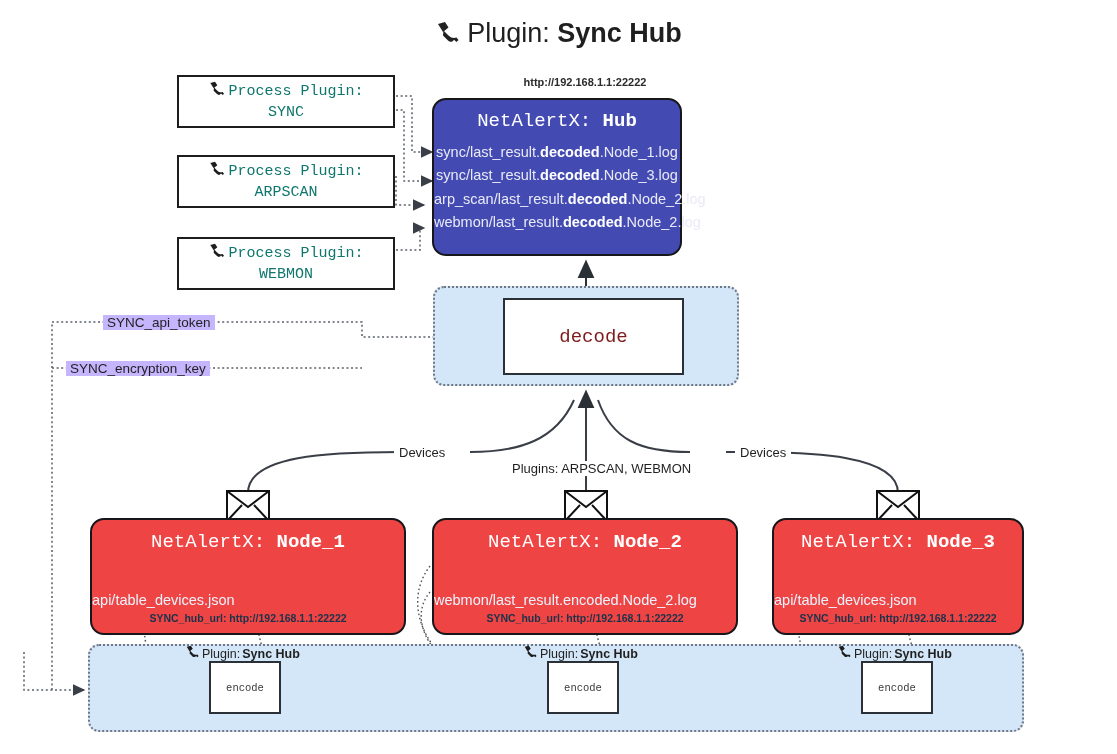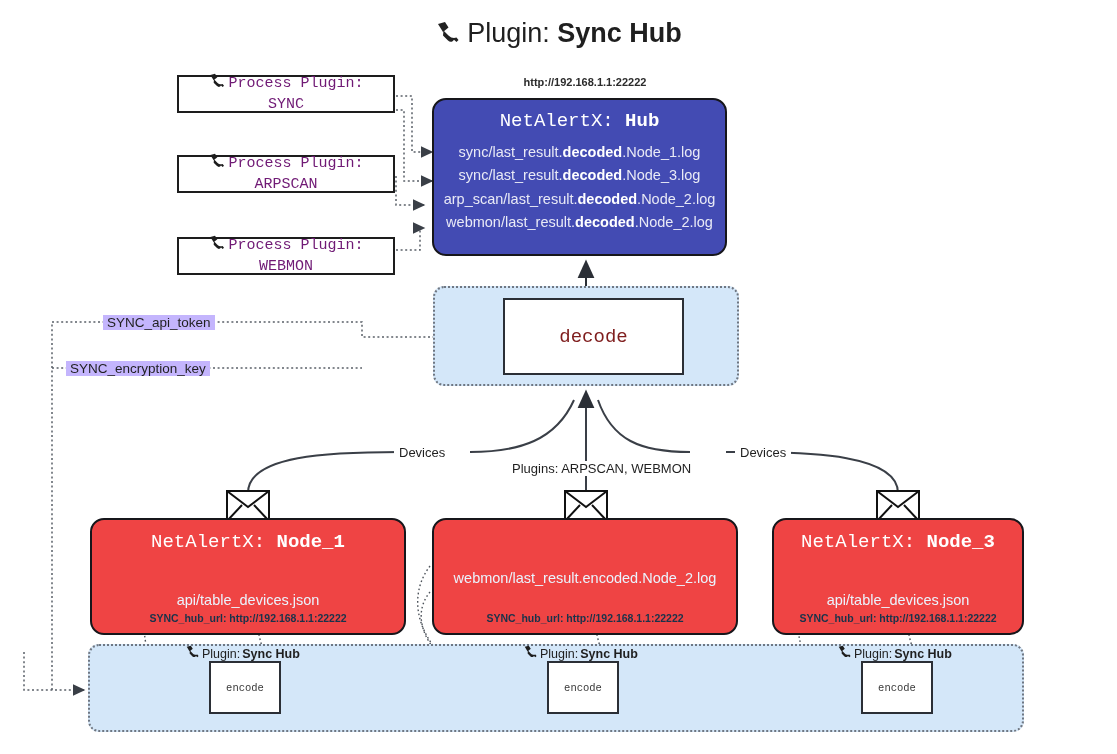--- a/index.html
+++ b/index.html
@@ -20,37 +20,37 @@
   .title {
     position:absolute; left:0; top:18px; width:1117px;
     text-align:center; font-size:27px; color:#1f1f1f;
     white-space:nowrap;
   }
   .title .plug { display:inline-block; vertical-align:-3px; margin-right:6px; }
   .title b { font-weight:bold; }
 
   
   .procbox {
-    position:absolute; width:218px; height:38px;
+    position:absolute; width:218px; height:53px;
     background:#ffffff; border:2px solid #1d1d1d;
     font-family:"Liberation Mono", monospace;
-    font-size:15px; color:#701a75;
+    font-size:15px; color:#0f766e;
     display:flex; flex-direction:column; align-items:center; justify-content:center;
     line-height:1.25;
   }
   .procbox .l1 { display:flex; align-items:center; gap:2px; }
   .procbox .l2 { }
 
   
   .hub-url {
     position:absolute; left:444px; top:76px; width:282px;
     text-align:center; font-size:11px; font-weight:bold; color:#2b2b2b;
   }
   .hub {
-    position:absolute; left:432px; top:98px; width:295px; height:158px;
+    position:absolute; left:432px; top:98px; width:250px; height:158px;
     background:#434bb3; border:2px solid #16161b; border-radius:14px;
     padding-top:10px;
   }
   .hub-title {
     font-family:"Liberation Mono", monospace;
     font-size:19px; color:#ffffff; text-align:center; margin-bottom:9px;
     white-space:nowrap;
   }
   .hub-title b { font-weight:bold; }
   .hub-line {
@@ -83,21 +83,21 @@
     background:#ef4444; border:2px solid #16161b; border-radius:14px;
     padding-top:11px;
   }
   .node-title {
     font-family:"Liberation Mono", monospace; font-size:19px; color:#ffffff;
     text-align:center; white-space:nowrap;
   }
   .node-title b { font-weight:bold; }
   .node-lines { margin-top:11px; }
   .node-line {
-    font-size:14.5px; color:#eaf4fe; text-align:center; line-height:1.52;
+    font-size:14.5px; color:#eaf4fe; line-height:1.52;
     white-space:nowrap;
     margin-top:36px;
   }
   .node-foot {
     position:absolute; left:0; bottom:9px; width:100%;
     text-align:center; font-size:10.5px; font-weight:bold; color:#18334b;
     white-space:nowrap;
   }
 
   
@@ -302,20 +302,24 @@
       <span>NetAlertX:</span>
       <b>Node_1</b>
     </div>
     <div class="node-lines">
       <div class="node-line">api/table_devices.json</div>
     </div>
     <div class="node-foot">SYNC_hub_url: http://192.168.1.1:22222</div>
   </div>
 
   <div class="node" style="left:432px; top:518px; width:306px;">
+    <div class="node-title">
+      <span>NetAlertX:</span>
+      <b>Node_2</b>
+    </div>
     <div class="node-lines" style="margin-top:7px;">
       <div class="node-line">webmon/last_result.encoded.Node_2.log</div>
     </div>
     <div class="node-foot">SYNC_hub_url: http://192.168.1.1:22222</div>
   </div>
 
   <div class="node" style="left:772px; top:518px; width:252px;">
     <div class="node-title">
       <span>NetAlertX:</span>
       <b>Node_3</b>

